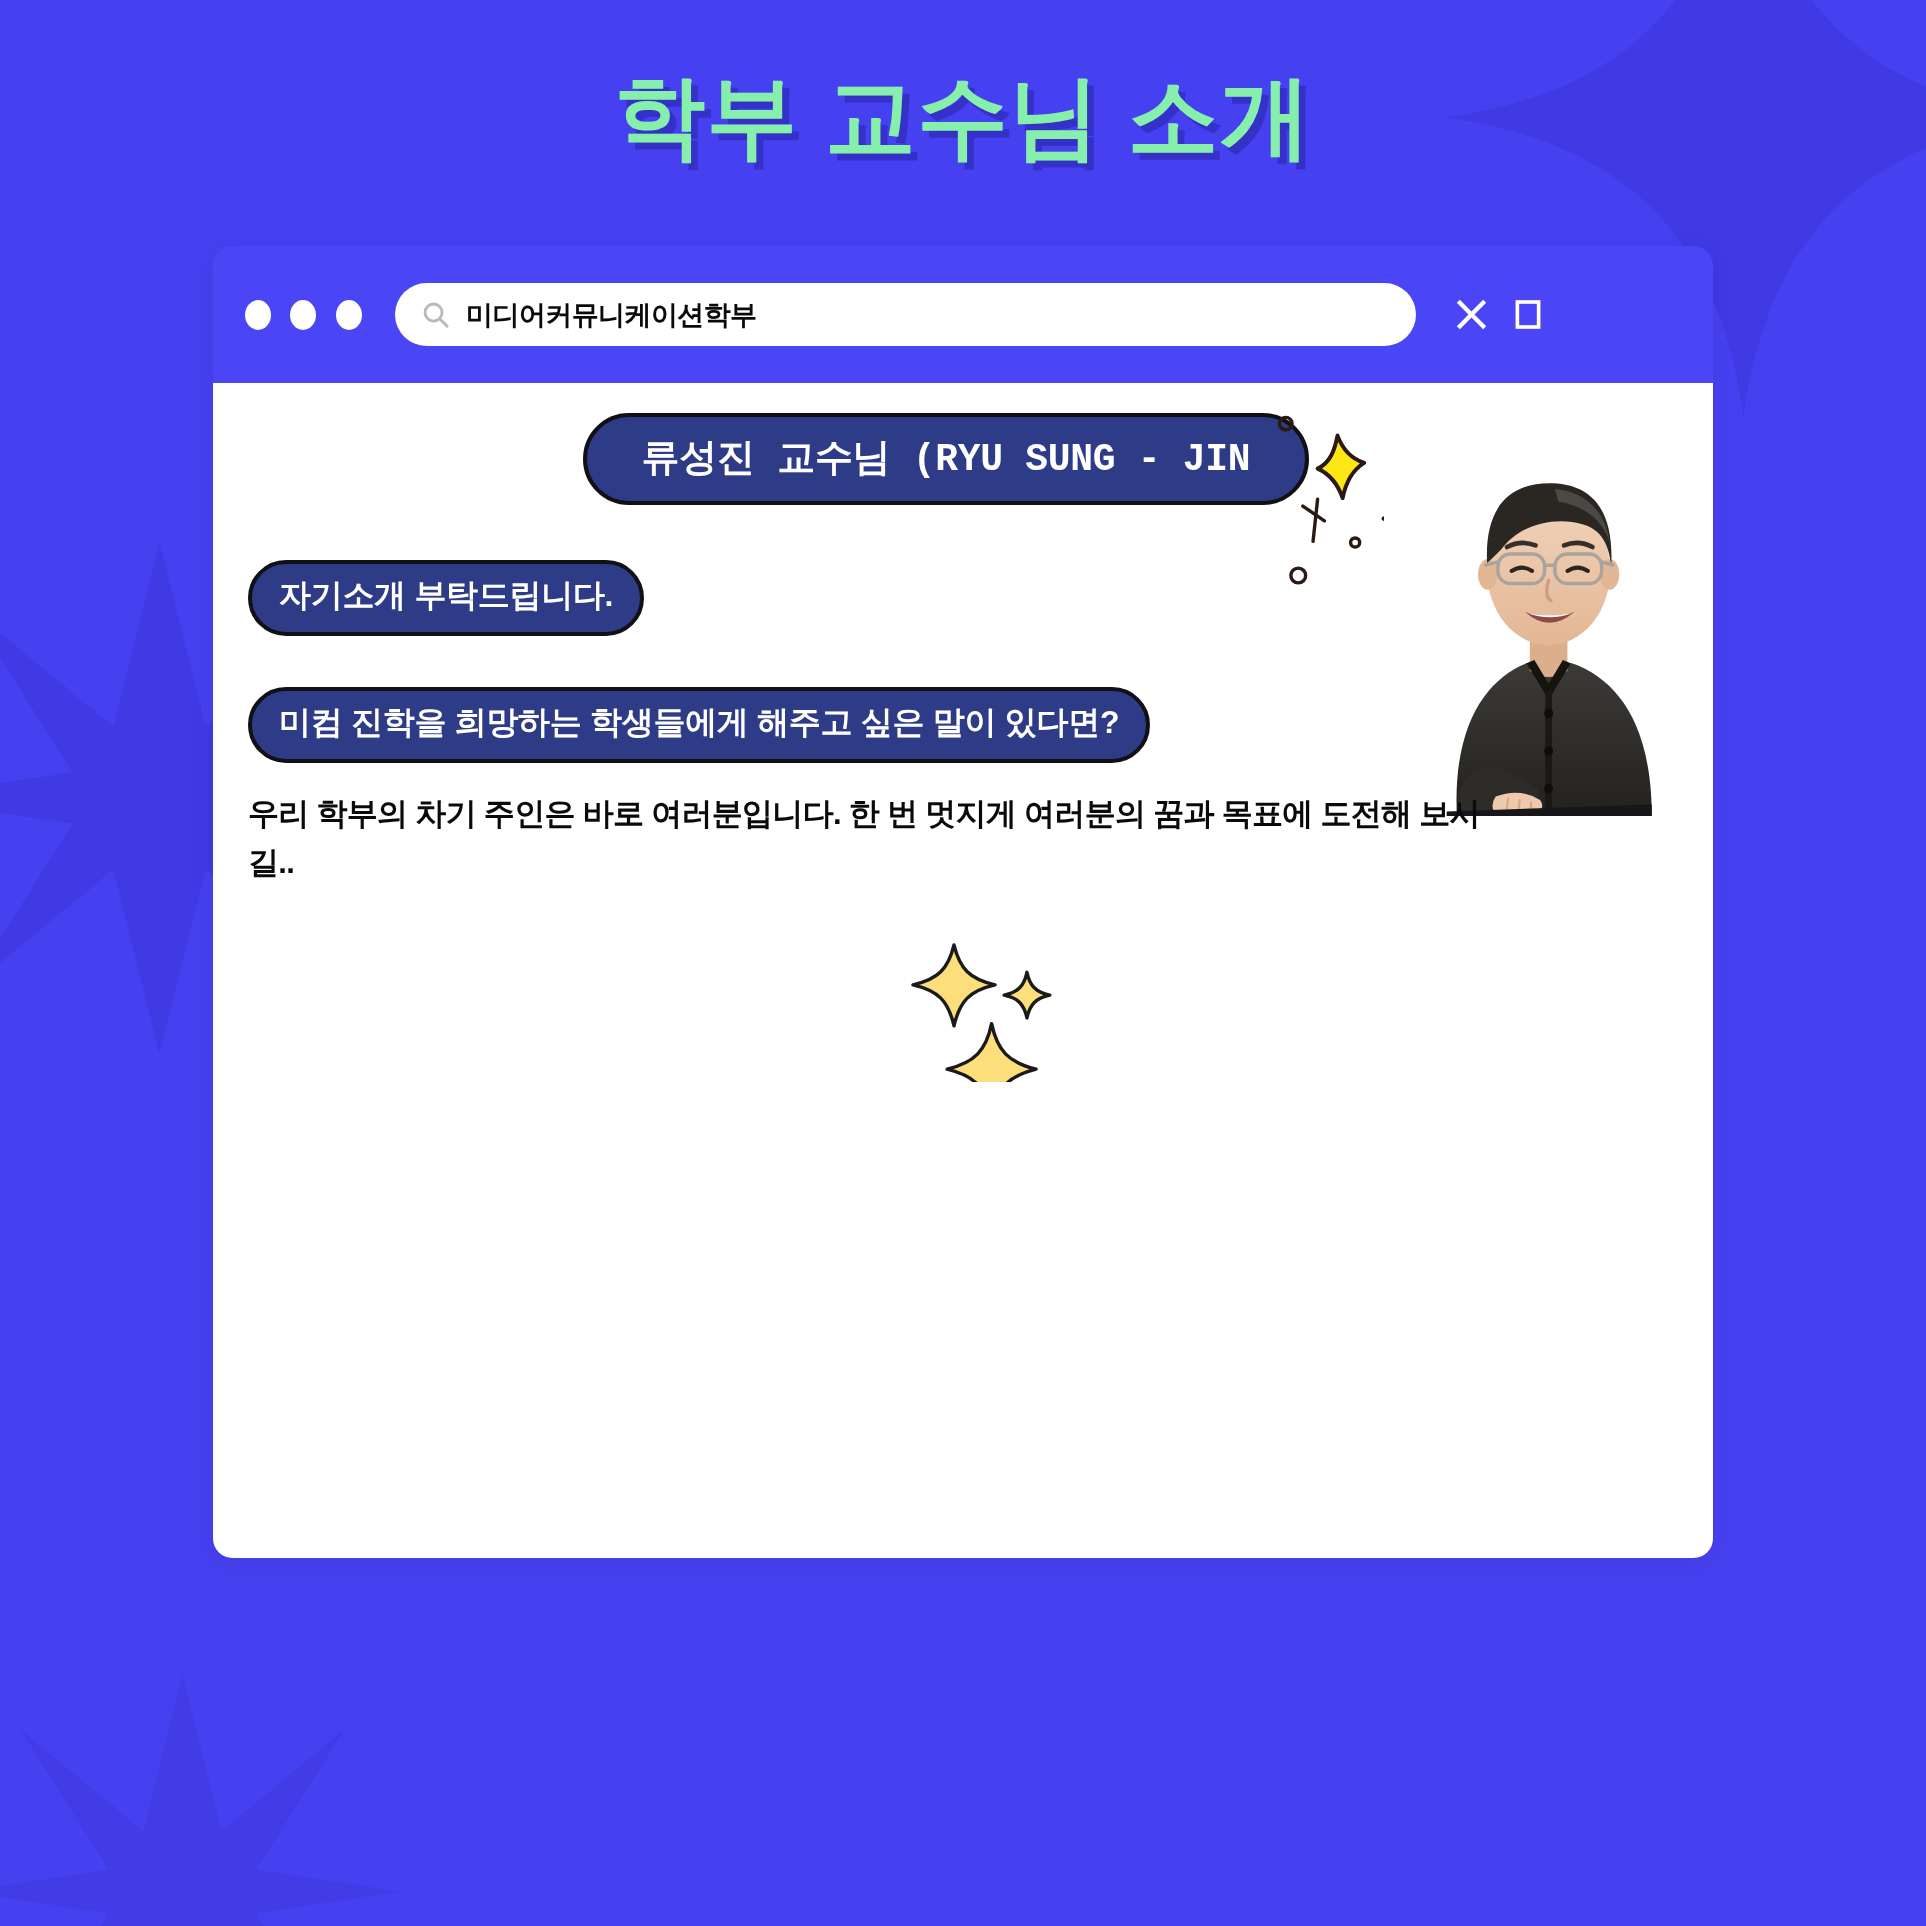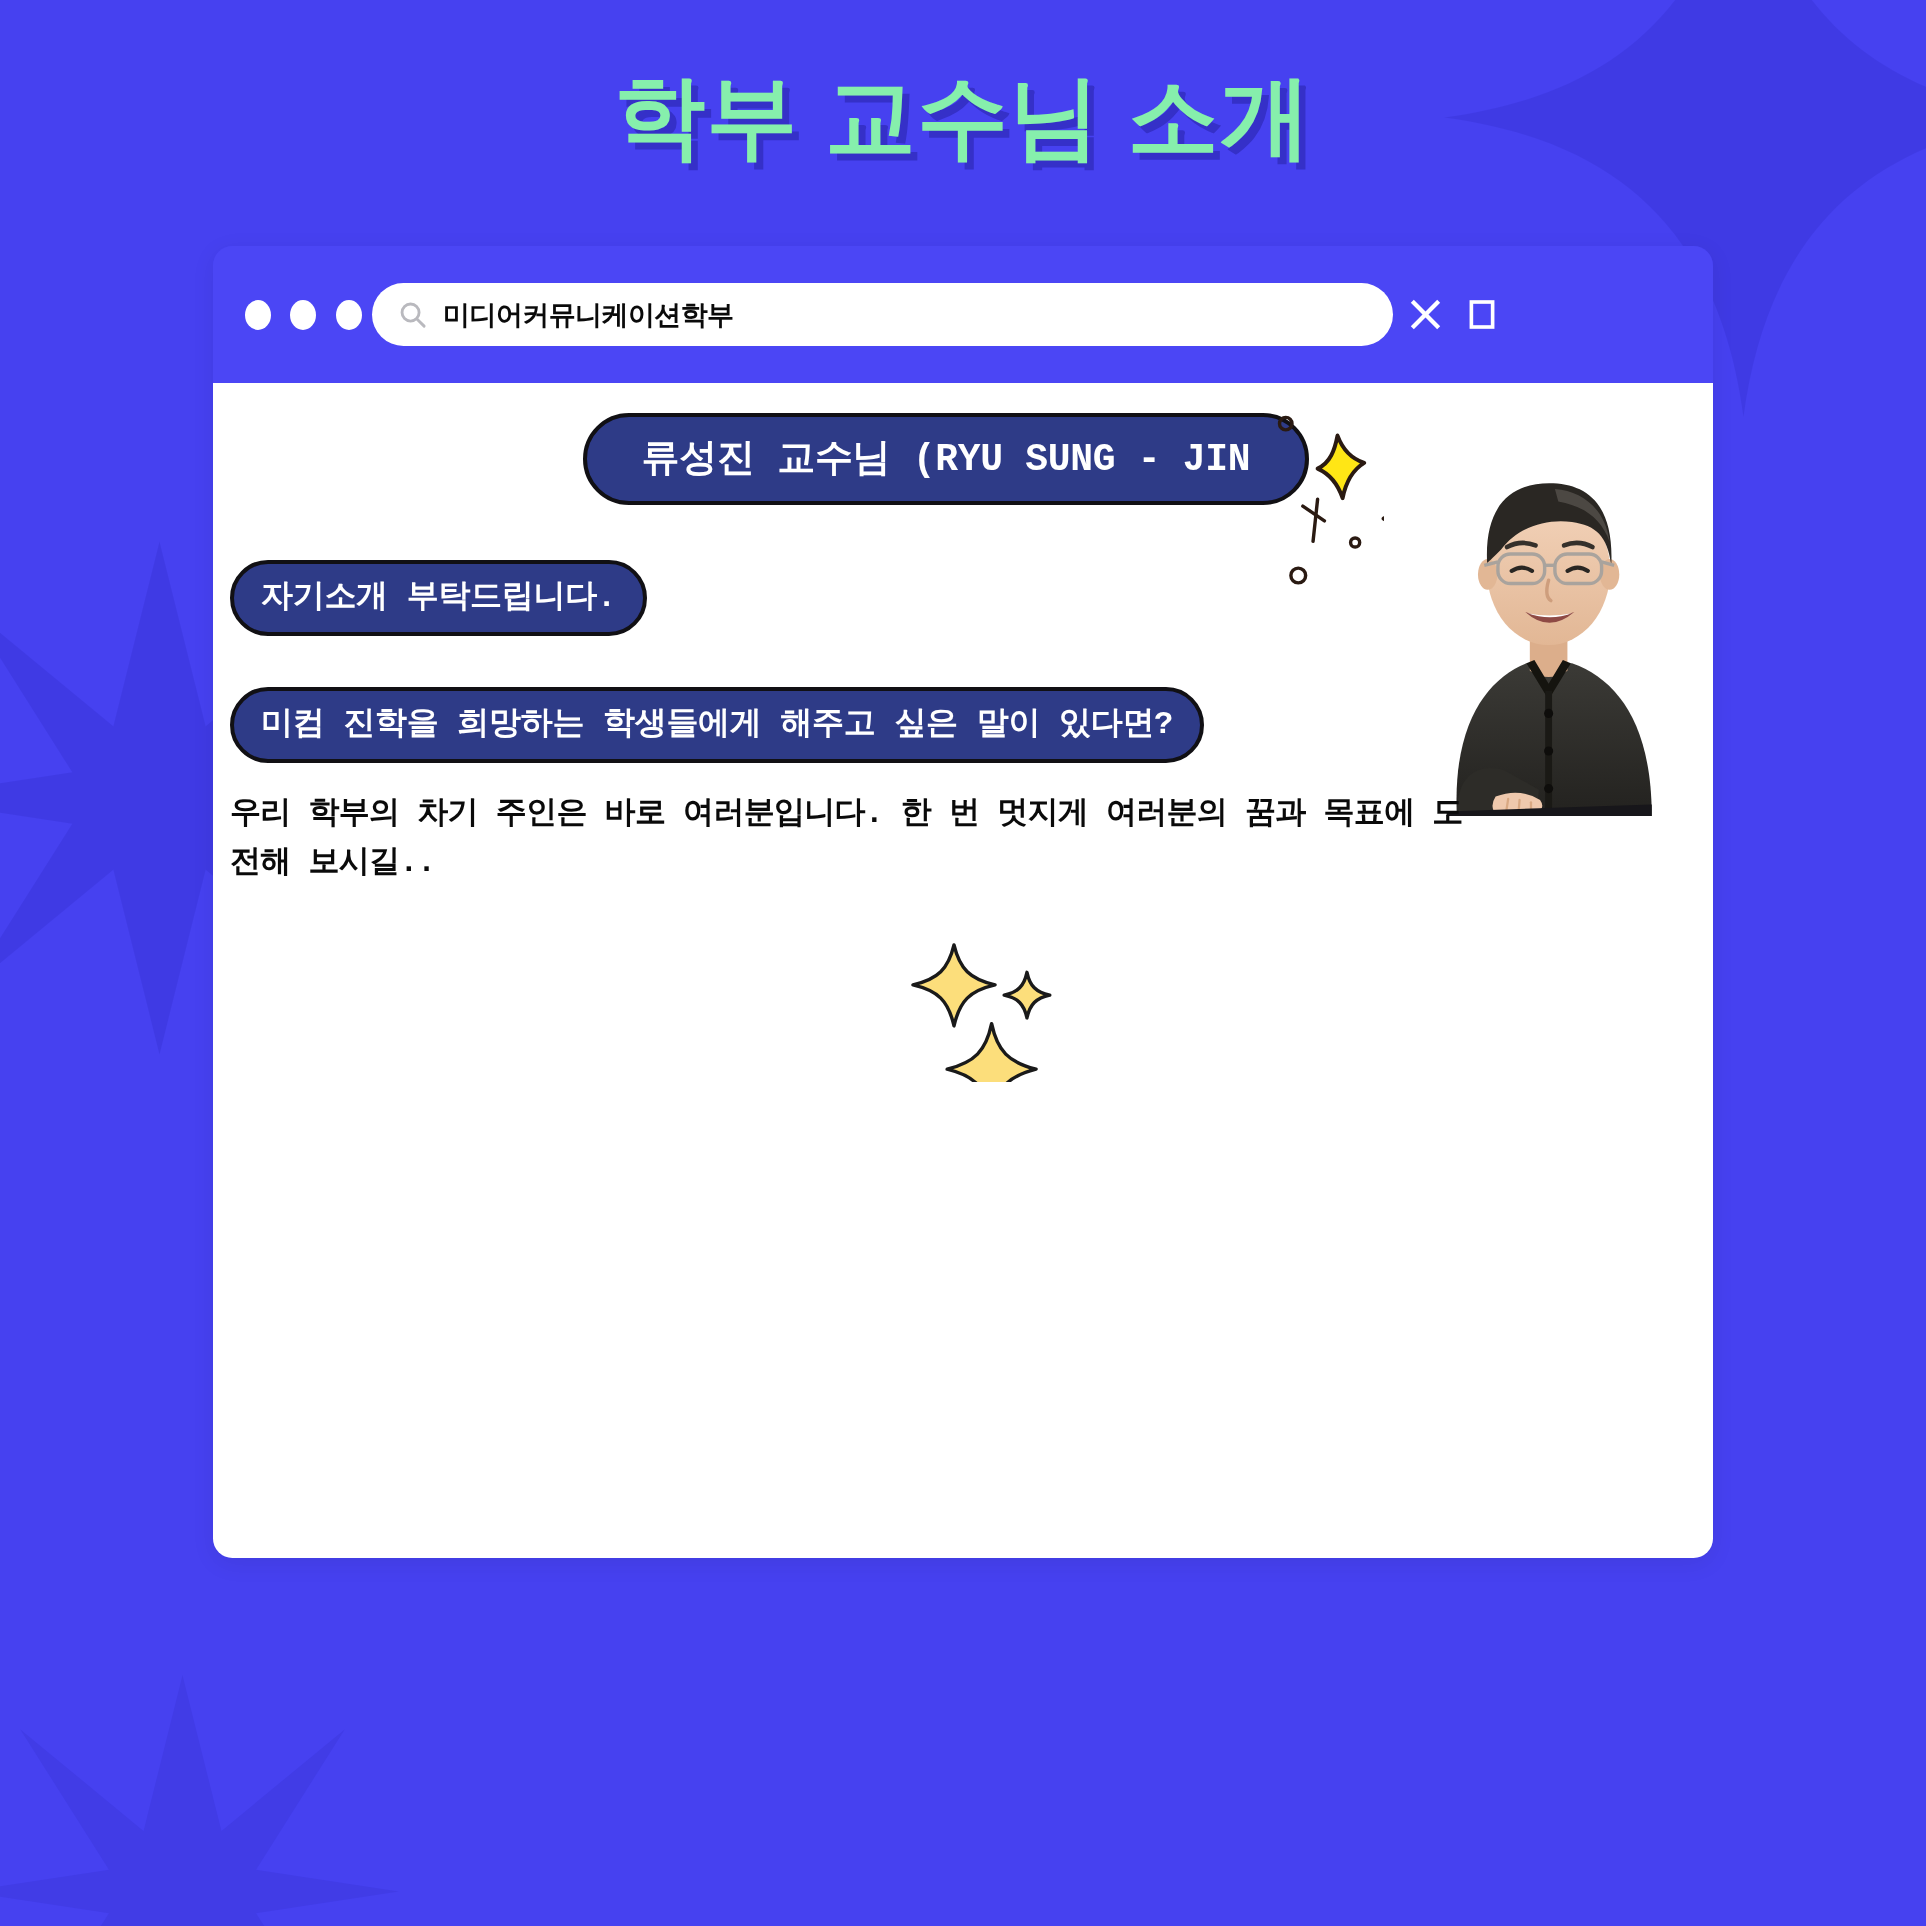--- a/index.html
+++ b/index.html
@@ -41,20 +41,21 @@
     border-radius: 19.4px;
     overflow: hidden;
     box-shadow: 0 5.7px 23px rgba(0,0,0,.07);
   }
   .browser-bar {
     height: 137px;
     background: #4B46F5;
     display: flex;
     align-items: center;
     padding: 0 32px;
+    gap: 23px;
   }
   .dots { display: flex; gap: 19.4px; flex: 0 0 auto; }
   .dot { width: 26px; height: 30px; border-radius: 50%; background: #fff; }
 
   .search-pill {
     flex: 1 1 auto;
     height: 63px;
     background: #fff;
     border-radius: 34px;
     display: flex;
@@ -120,21 +121,21 @@
     letter-spacing: -0.3px;
     white-space: nowrap;
   }
   .name-badge {
     font-size: 38px;
     padding: 15px 55px 18px 55px;
     margin-left: -34px;
   }
 
   
-  .qa { padding: 0 34px 0 17px; position: relative; z-index: 2; font-family: Liberation Mono, monospace; }
+  .qa { padding: 0 34px 0 35px; position: relative; z-index: 2; }
   .q-row { display: flex; }
   .q-badge {
     font-size: 32px;
     padding: 10.3px 27px 13.7px 27px;
   }
   .q1 { margin-top: 55px; }
   .q2 { margin-top: 49px; }
   .q3 { margin-top: 51px; align-items: flex-end; }
 
   .answer {

